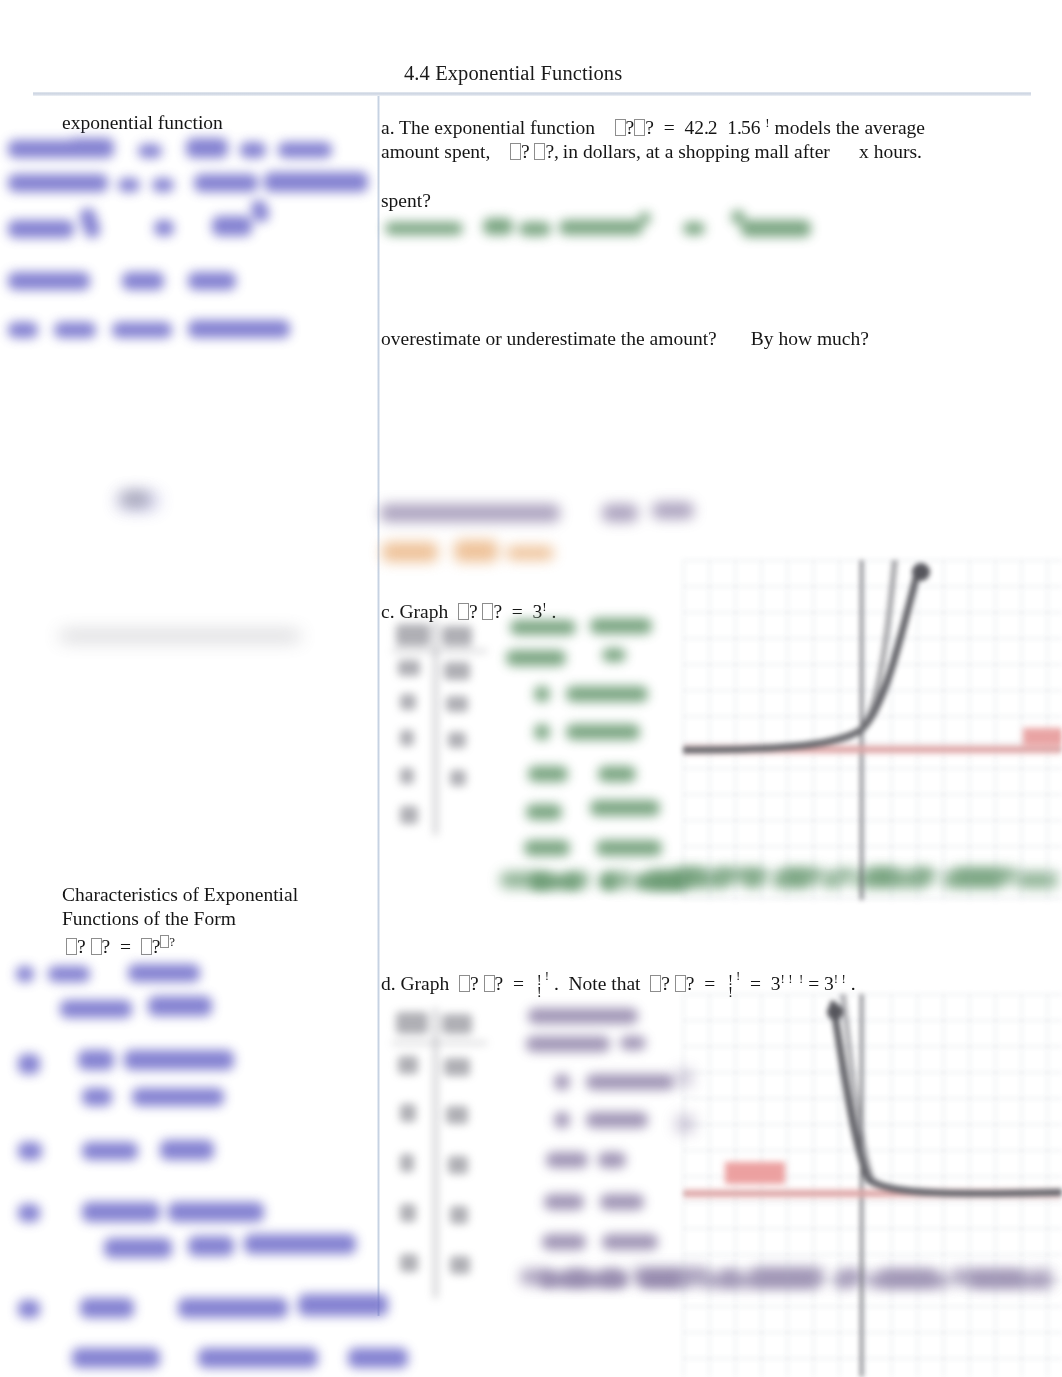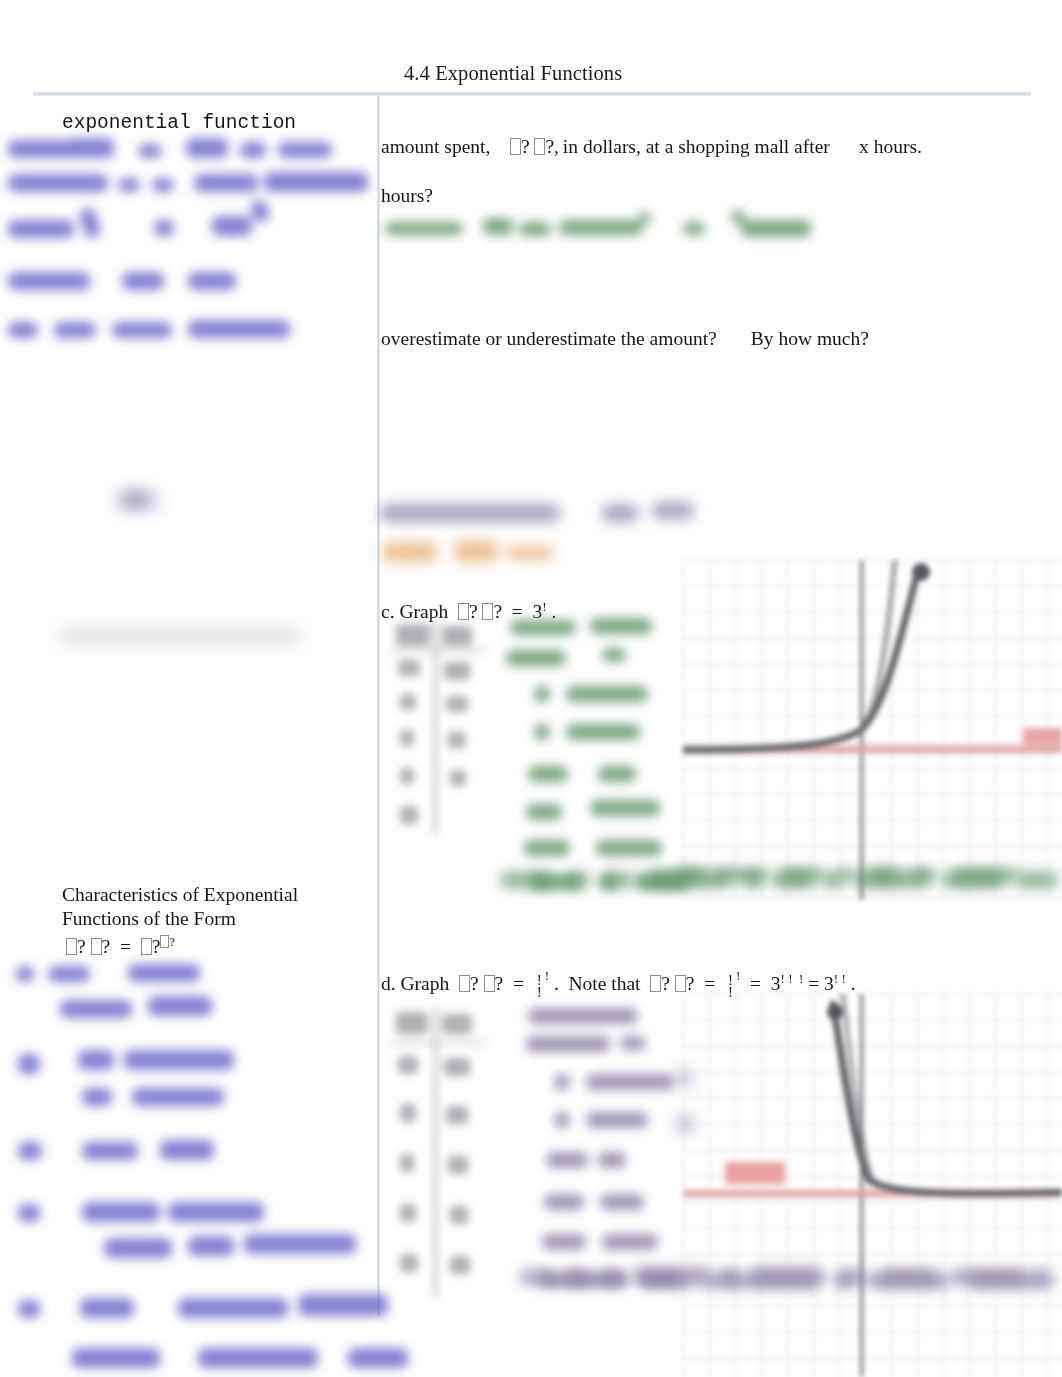--- a/index.html
+++ b/index.html
@@ -89,35 +89,35 @@
 </style>
 </head>
 <body>
 
 <div class="page">
 
   <div class="title">4.4 Exponential Functions</div>
   <div class="title-rule"></div>
   <div class="divider"></div>
 
-  <div class="lcap" style="left:62px;top:111px;width:300px;font-family:Liberation Mono, monospace;">exponential function</div>
+  <div class="lcap" style="left:62px;top:111px;width:300px;">exponential function</div>
 
 
   <div class="lcap" style="left:62px;top:883px;width:300px;white-space:pre-line;font-family:Liberation Serif, serif;">Characteristics of Exponential
 Functions of the Form</div>
 
   <div class="ptext" style="left:66px;top:930px;">
     <span class="mg"></span>?&nbsp;<span class="mg"></span>?&nbsp; = &nbsp;<span class="mg"></span>?<span class="sup"><span class="mg" style="width:7px;height:11px;"></span>?</span>
   </div>
 
   <div class="ptext" style="left:381px;top:111px;width:620px;">
-    <br>
+    <span>a. The exponential function&nbsp;&nbsp;&nbsp;&nbsp;<span class="mg"></span>?<span class="mg"></span>?&nbsp; =&nbsp; 42<span style="letter-spacing:-1px">.</span>2&nbsp; 1<span style="letter-spacing:-1px">.</span>56&nbsp;<span class="sup bang">!</span>&nbsp;models the average</span><br>
     <span>amount spent,&nbsp;&nbsp;&nbsp;&nbsp;<span class="mg"></span>?&nbsp;<span class="mg"></span>?<span style="letter-spacing:-1px">,</span> in dollars, at a shopping mall after&nbsp;&nbsp;&nbsp;&nbsp;&nbsp;&nbsp;x hours.</span><br>
     <br>
-    <span>hours?</span>
+    <span>spent?</span>
   </div>
 
   <div class="hw b" style="left:383px;top:208px;width:480px;height:40px;">
     <div class="ink green" style="position:absolute;left:2px;top:14px;width:78px;height:13px;"></div>
     <div class="ink green" style="position:absolute;left:100px;top:10px;width:30px;height:17px;"></div>
     <div class="ink green" style="position:absolute;left:136px;top:14px;width:32px;height:14px;"></div>
     <div class="ink green" style="position:absolute;left:176px;top:12px;width:84px;height:15px;"></div>
     <div class="ink green" style="position:absolute;left:256px;top:4px;width:12px;height:12px;"></div>
     <div class="ink green" style="position:absolute;left:300px;top:14px;width:22px;height:13px;"></div>
     <div class="ink green" style="position:absolute;left:348px;top:2px;width:14px;height:14px;"></div>

